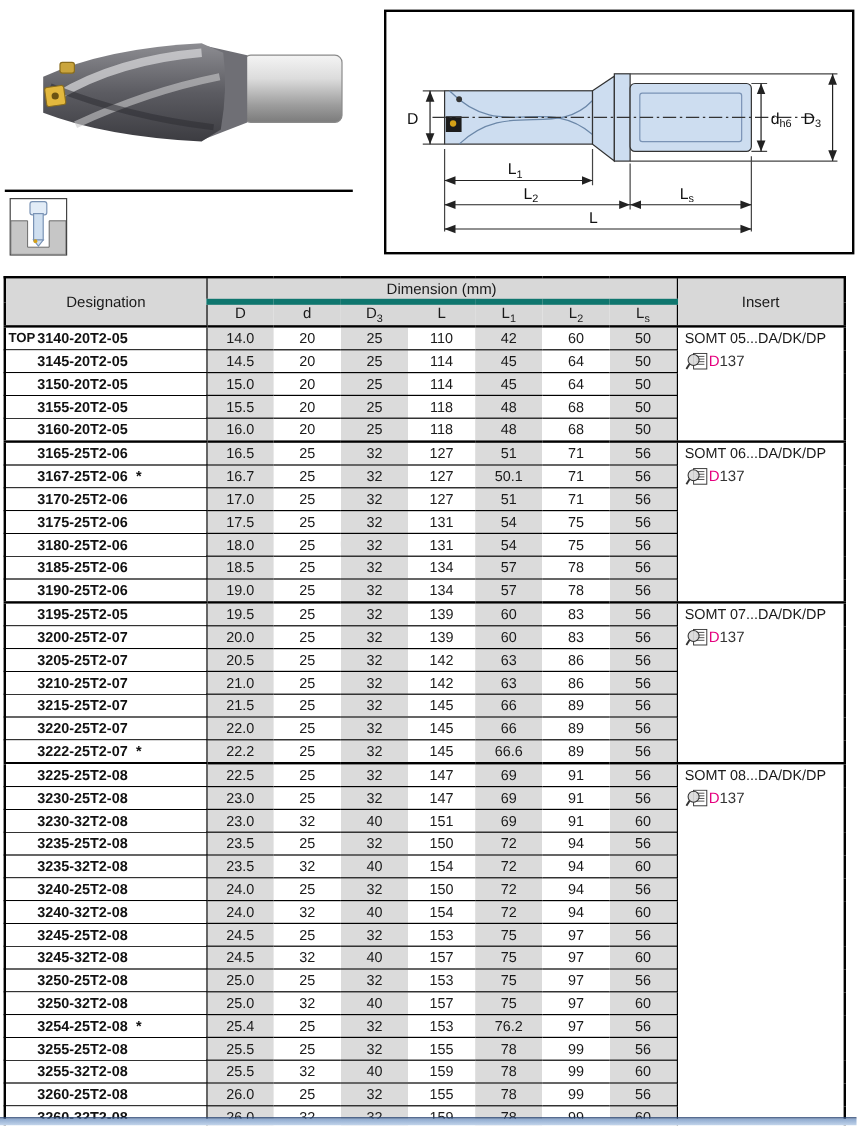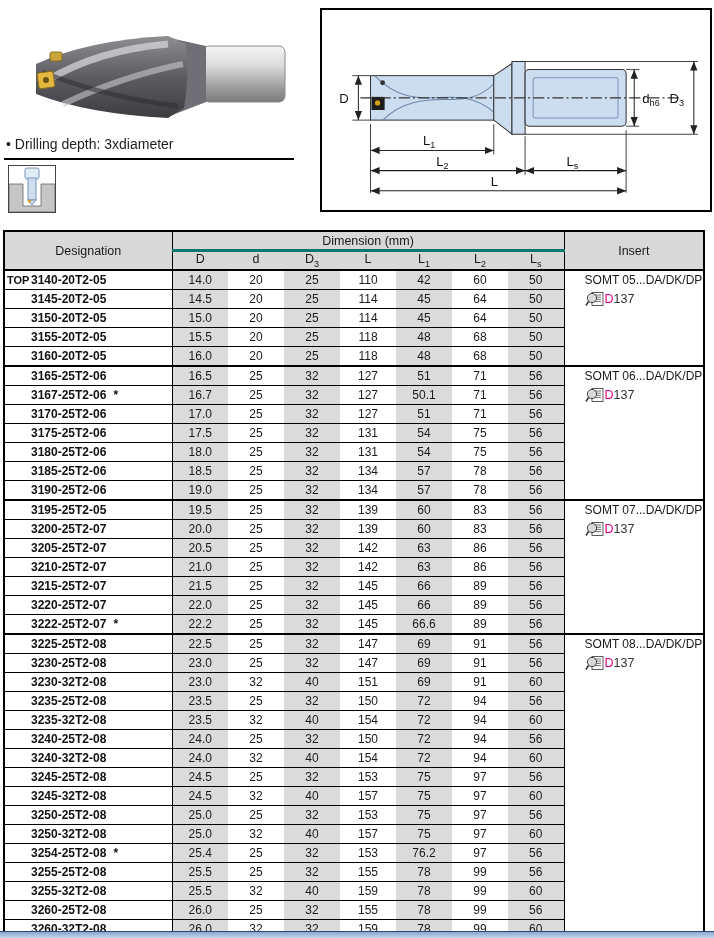--- a/index.html
+++ b/index.html
@@ -17,34 +17,34 @@
 
   
   .wm{position:absolute;left:252px;top:446px;font-size:15px;font-weight:bold;letter-spacing:1px;
       color:#9f9f9f;opacity:.4;text-shadow:1px 1px 0 #fff;}
 
   
   table.cat{position:absolute;left:3px;top:230px;width:700px;border-collapse:collapse;
             table-layout:fixed;border:2px solid #000;font-size:12px;}
   .cat th{background:#d8d8d8;font-weight:normal;font-size:12.5px;color:#1a1a1a;height:17px;padding:0;}
   .cat th.hdes{border-right:1px solid #000;margin-left:28px;}
-  .cat th.hdim{border-bottom:3px solid #0f766e;}
+  .cat th.hdim{border-bottom:5px solid #0f766e;}
   .cat th.hins{border-left:1px solid #000;}
   .cat sub{font-size:9px;}
   .cat td{height:18px;padding:0;line-height:18px;white-space:nowrap;overflow:hidden;}
   .cat td.des,.cat td.num{border-bottom:1px solid #000;}
   .cat td.des{position:relative;font-weight:bold;font-size:12px;padding-left:26px;
               border-right:1px solid #000;background:#fff;}
   .cat td.des .pre{position:absolute;left:2px;top:0;font-size:11px;font-weight:bold;}
   .cat td.des .star{margin-left:7px;font-weight:bold;}
   .cat td.num{text-align:center;color:#1a1a1a;background:#fff;}
   .cat td.c0,.cat td.c2,.cat td.c4,.cat td.c6{background:#dbdbdb;}
   .cat td.c6{border-right:1px solid #000;}
   .cat tr.gstart td{border-top:2px solid #000;margin-left:30px;}
-  .cat td.insert{vertical-align:top;background:#fff;padding:1px 2px 0 20px;line-height:17px;}
+  .cat td.insert{vertical-align:top;background:#fff;padding:1px 2px 0 6px;line-height:17px;}
   .cat td.insert .somt{font-size:12px;color:#1a1a1a;}
   .cat td.insert .pref{display:flex;align-items:center;gap:1px;margin-top:2px;}
   .cat td.insert .mag{color:#e5007e;font-weight:normal;font-style:normal;font-size:12.5px;}
   .cat td.insert .nn{color:#333;font-style:normal;font-size:12.5px;}
 
   
   .bottom-bar{position:absolute;left:0;top:931px;width:714px;height:7px;
               background:linear-gradient(180deg,#8aa6cc,#cfdff2);border-top:1px solid #2e4a77;}
 </style>
 </head>
@@ -70,21 +70,20 @@
     <polygon points="152,18 188,26 188,82 152,96" fill="#6f6f75"></polygon>
     <path d="M18,44 Q70,20 150,16 L168,24 Q172,54 166,88 L150,98 Q70,94 18,74 Z" fill="url(#flt)"></path>
     <path d="M30,60 Q80,30 150,24" stroke="#d6d6d8" stroke-width="7" fill="none" opacity=".75"></path>
     <path d="M45,84 Q105,56 165,44" stroke="#c9c9cc" stroke-width="6" fill="none" opacity=".6"></path>
     <path d="M24,52 Q90,78 160,86" stroke="#2e2e33" stroke-width="5" fill="none" opacity=".55"></path>
     <rect x="20" y="52" width="16" height="16" rx="2" fill="#e3b83e" stroke="#8a6d1d" transform="rotate(-8 28 60)"></rect>
     <circle cx="28" cy="60" r="3" fill="#6b5312"></circle>
     <rect x="32" y="32" width="12" height="9" rx="2" fill="#caa53d" stroke="#8a6d1d"></rect>
   </svg>
 
-  <div class="bullet">• Drilling depth: 3xdiameter</div>
   <div class="rule"></div>
 
   <svg class="appbox" viewBox="0 0 46 46">
     <polygon points="0,18 14,18 14,40 32,40 32,18 46,18 46,46 0,46" fill="#c6c6c6" stroke="#666" stroke-width=".8"></polygon>
     <rect x="16" y="2" width="14" height="11" rx="2" fill="#e2ecf7" stroke="#7a93b5"></rect>
     <rect x="19" y="12" width="8" height="22" fill="#cfdff0" stroke="#7a93b5"></rect>
     <polygon points="19,34 27,34 23,39" fill="#cfdff0" stroke="#7a93b5"></polygon>
     <circle cx="20.5" cy="35" r="1.6" fill="#d4a017"></circle>
   </svg>
 

